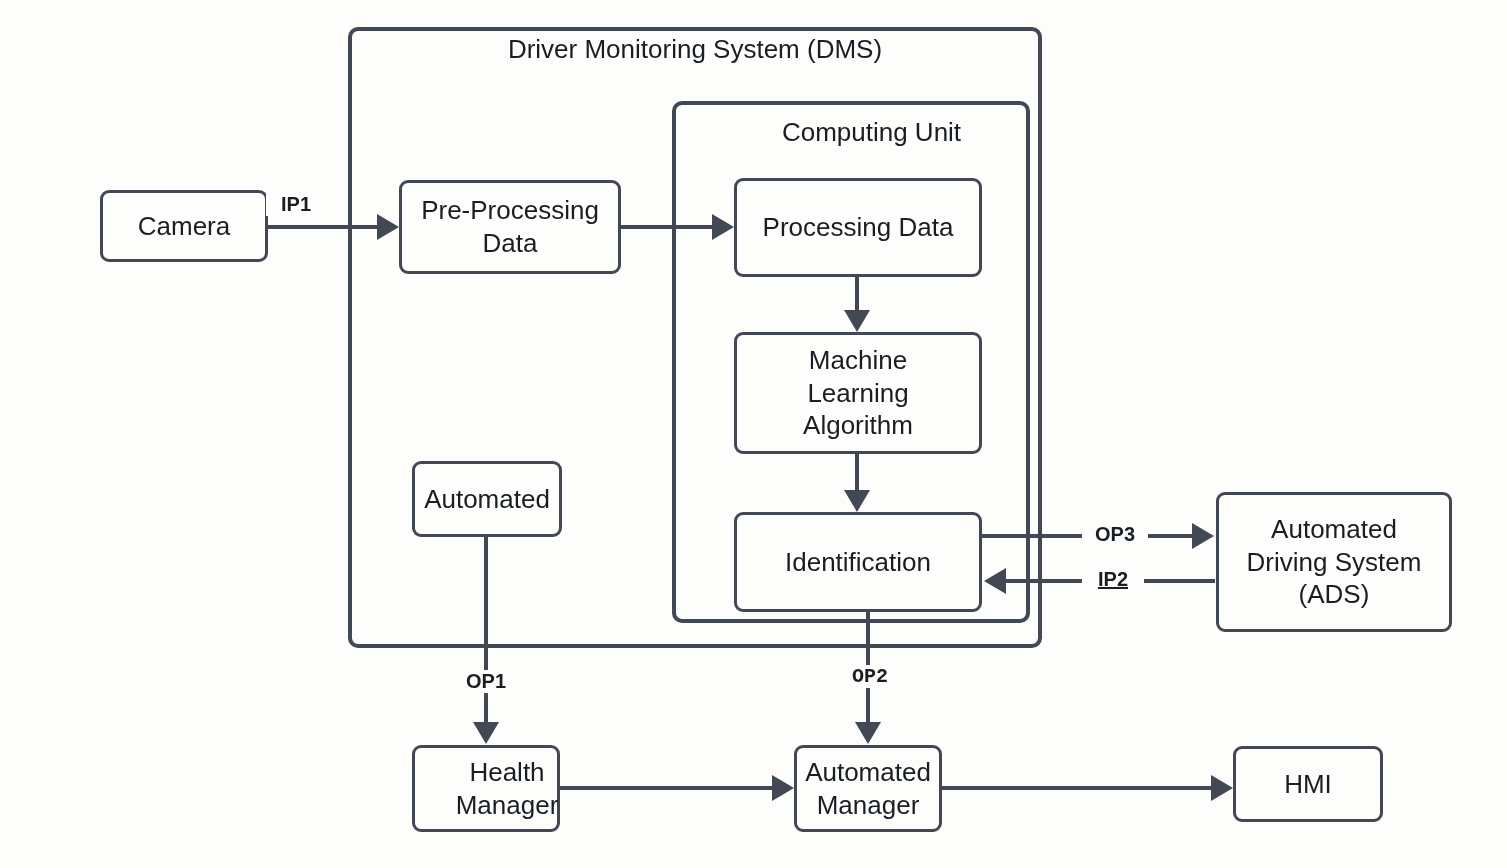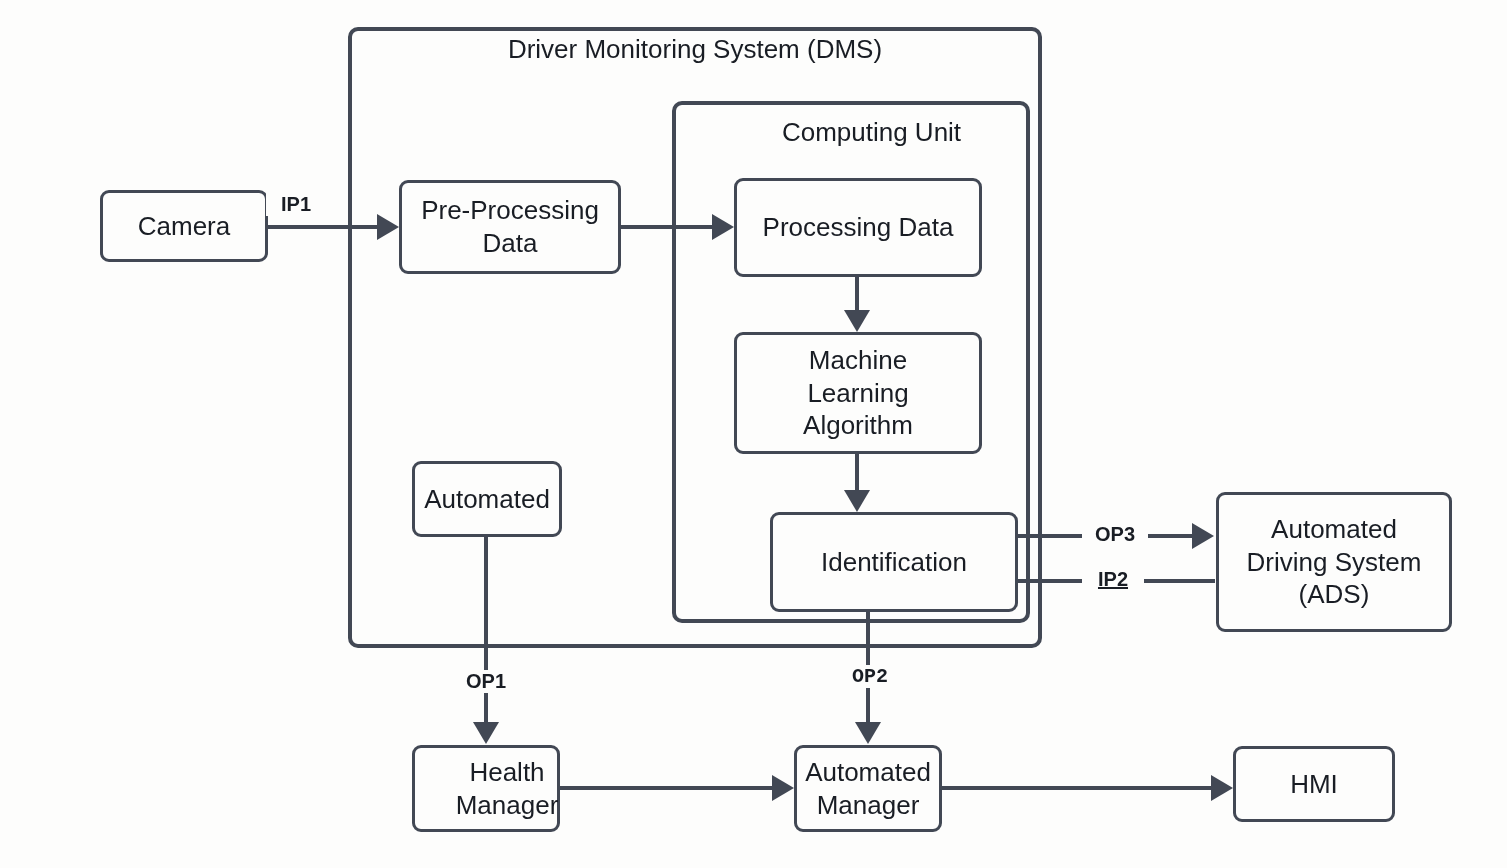--- a/index.html
+++ b/index.html
@@ -132,35 +132,35 @@
 
   <div class="node" style="left:399px; top:180px; width:222px; height:94px;">Pre-Processing
 Data</div>
 
   <div class="node" style="left:734px; top:178px; width:248px; height:99px;">Processing Data</div>
 
   <div class="node" style="left:734px; top:332px; width:248px; height:122px;">Machine
 Learning
 Algorithm</div>
 
-  <div class="node" style="left:770px; top:512px; width:248px; height:100px;text-align:right;">Identification</div>
+  <div class="node" style="left:734px; top:512px; width:248px; height:100px;text-align:right;">Identification</div>
 
   <div class="node" style="left:412px; top:461px; width:150px; height:76px;">Automated</div>
 
   <div class="node" style="left:1216px; top:492px; width:236px; height:140px;">Automated
 Driving System
 (ADS)</div>
 
   <div class="node" style="left:412px; top:745px; width:148px; height:87px;padding-left:48px;">Health
 Manager</div>
 
   <div class="node" style="left:794px; top:745px; width:148px; height:87px;">Automated
 Manager</div>
 
-  <div class="node" style="left:1233px; top:746px; width:162px; height:76px;text-align:right;">HMI</div>
+  <div class="node" style="left:1233px; top:746px; width:150px; height:76px;text-align:right;">HMI</div>
 
   <div class="edge-label" style="left:266px; top:193px; width:60px;">IP1</div>
 
   <div class="edge-label" style="left:1082px; top:523px; width:66px;">OP3</div>
 
   <div class="edge-label" style="left:1082px; top:568px; width:62px;text-decoration:underline;">IP2</div>
 
   <div class="edge-label" style="left:837px; top:665px; width:66px;font-family:Liberation Mono, monospace;">OP2</div>
 
   <div class="edge-label" style="left:453px; top:670px; width:66px;">OP1</div>

